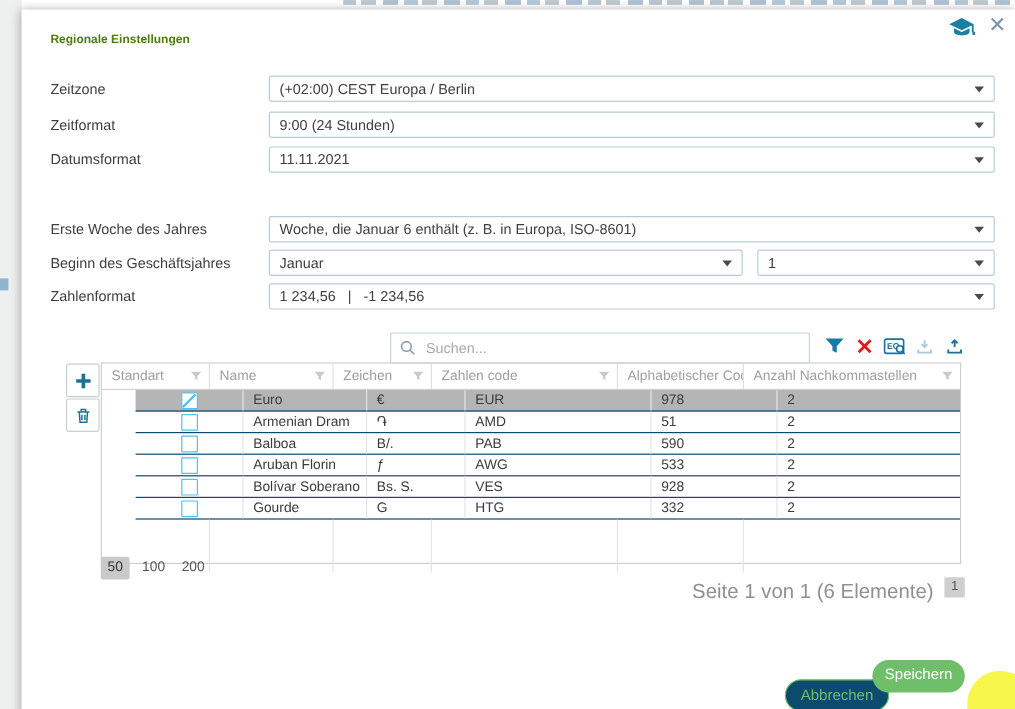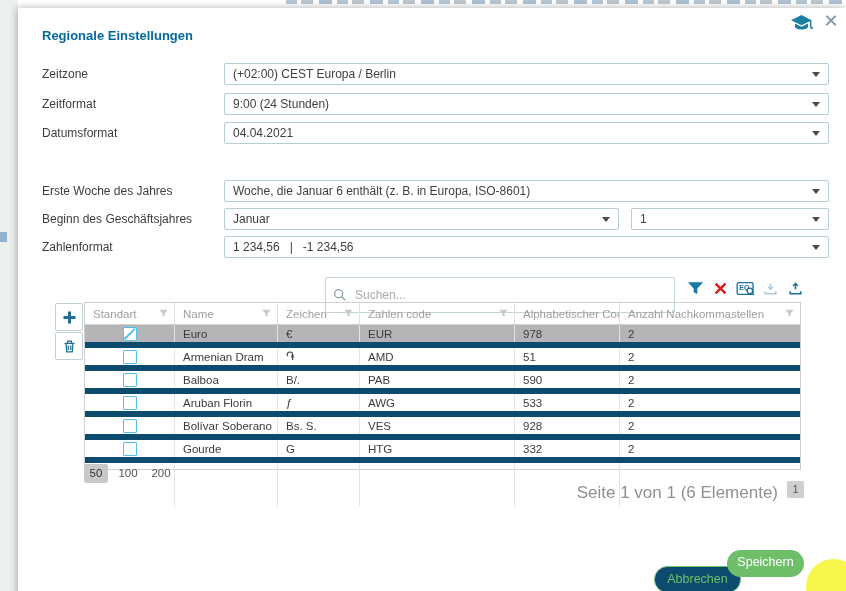--- a/index.html
+++ b/index.html
@@ -6,51 +6,51 @@
   .page{position:relative;width:846px;height:591px;overflow:hidden;background:#fff;
         font-family:"Liberation Sans","DejaVu Sans",sans-serif;-webkit-font-smoothing:antialiased;}
   .bg-left{position:absolute;left:0;top:0;width:18px;height:591px;background:#eef0f0;}
   .bg-top-text{position:absolute;top:0;left:286px;right:0;height:4px;opacity:.75;
       background:repeating-linear-gradient(90deg,#9db4c6 0 11px,transparent 11px 15px,#a8b6c0 15px 27px,transparent 27px 33px,#93aec4 33px 46px,transparent 46px 51px);}
   .bg-fragment{position:absolute;left:0;top:232px;width:7px;height:10px;background:#7fa8cc;opacity:.85;}
 
   .dialog{position:absolute;left:18px;top:8px;width:828px;height:600px;background:#fff;
           box-shadow:-2px 0 8px rgba(0,0,0,.18), 0 -1px 6px rgba(0,0,0,.12);}
 
-  .dlg-title{position:absolute;left:24px;top:20px;font-size:13px;font-weight:bold;color:#0369a1;}
+  .dlg-title{position:absolute;left:24px;top:20px;font-size:10px;font-weight:bold;color:#4d7c0f;}
   .cap-btn{position:absolute;left:771px;top:3px;width:26px;height:24px;cursor:pointer;}
   .close-btn{position:absolute;left:803px;top:1px;width:20px;height:24px;font-size:18px;font-weight:300;
              color:#7c95a8;text-align:center;line-height:24px;cursor:pointer;}
 
   .frow{position:absolute;left:24px;right:41px;height:22px;}
   .flabel{position:absolute;left:0;top:4px;font-size:12px;color:#3d3d3d;white-space:nowrap;}
   .select{position:absolute;top:0;height:22px;border:1px solid #b7ccd5;border-radius:2px;background:#fff;
           display:flex;align-items:center;justify-content:space-between;padding:0 8px;box-sizing:border-box;cursor:pointer;}
   .sval{font-size:12px;color:#3f3f3f;white-space:pre;overflow:hidden;}
   .caret{width:0;height:0;border-left:4px solid transparent;border-right:4px solid transparent;
          border-top:5px solid #4a4a4a;flex:0 0 auto;margin-left:6px;}
 
-  .search-box{position:absolute;left:307px;top:269px;width:350px;height:36px;border:1px solid #c2d4da;
+  .search-box{position:absolute;left:307px;top:269px;width:350px;height:26px;border:1px solid #c2d4da;
               border-radius:2px;display:flex;align-items:center;padding:0 7px;box-sizing:border-box;background:#fff;}
   .search-box input{border:none;outline:none;flex:1;font:12px "Liberation Sans",sans-serif;color:#444;margin-left:6px;background:transparent;}
   .search-box input::placeholder{color:#a9a9a9;}
   .tool-icons{position:absolute;left:666px;top:268px;display:flex;gap:2px;}
   .ticon{width:23px;height:24px;display:flex;align-items:center;justify-content:center;cursor:pointer;}
 
   .side-btn{position:absolute;left:37px;width:26px;height:26px;border:1px solid #c2d0d7;border-radius:2px;
             background:#fff;display:flex;align-items:center;justify-content:center;cursor:pointer;}
 
   .table{position:absolute;left:66px;top:294px;width:717px;height:168px;border:1px solid #cfcfcf;
          box-sizing:border-box;--cols:90px 103px 82px 155px 105px 1fr;}
   .thead,.trow,.tfiller{display:grid;grid-template-columns:var(--cols);}
   .thead{height:21px;border-bottom:1px solid #d2d2d2;}
   .th{display:flex;align-items:center;justify-content:space-between;padding:0 5px 0 8px;
       font-size:11.5px;color:#9e9e9e;border-right:1px solid #e0e0e0;overflow:hidden;white-space:nowrap;cursor:pointer;}
   .th:last-child{border-right:none;}
-  .trow{height:17px;border-bottom:6px solid #0c4a6e;cursor:pointer;}
+  .trow{height:17px;border-bottom:1px solid #0c4a6e;cursor:pointer;margin-left:28px;}
   .trow.sel{background:#b5b5b5;}
   .tc{font-size:11.5px;color:#3b3b3b;padding-left:8px;border-right:1px solid #e4e4e4;
       display:flex;align-items:center;overflow:hidden;white-space:nowrap;}
   .tc:last-child{border-right:none;}
   .tc-check{justify-content:center;padding-left:0;}
   .cb{width:12px;height:12px;border:1px solid #53c1f0;border-radius:1px;background:#fff;position:relative;}
   .cb.checked::after{content:'';position:absolute;left:-2px;top:5px;width:15px;height:1.5px;
                      background:#53c1f0;transform:rotate(-45deg);}
   .tfiller{height:44px;}
   .fcell{border-right:1px solid #e4e4e4;}
@@ -101,21 +101,21 @@
     <div class="frow" style="top:85px">
       <span class="flabel">Zeitformat</span>
       <div class="select" style="left:182px;width:605px">
         <span class="sval">9:00 (24 Stunden)</span>
         <span class="caret"></span>
       </div>
     </div>
     <div class="frow" style="top:114px">
       <span class="flabel">Datumsformat</span>
       <div class="select" style="left:182px;width:605px">
-        <span class="sval">04.04.2021</span>
+        <span class="sval">11.11.2021</span>
         <span class="caret"></span>
       </div>
     </div>
     <div class="frow" style="top:172px">
       <span class="flabel">Erste Woche des Jahres</span>
       <div class="select" style="left:182px;width:605px">
         <span class="sval">Woche, die Januar 6 enthält (z. B. in Europa, ISO-8601)</span>
         <span class="caret"></span>
       </div>
     </div>

